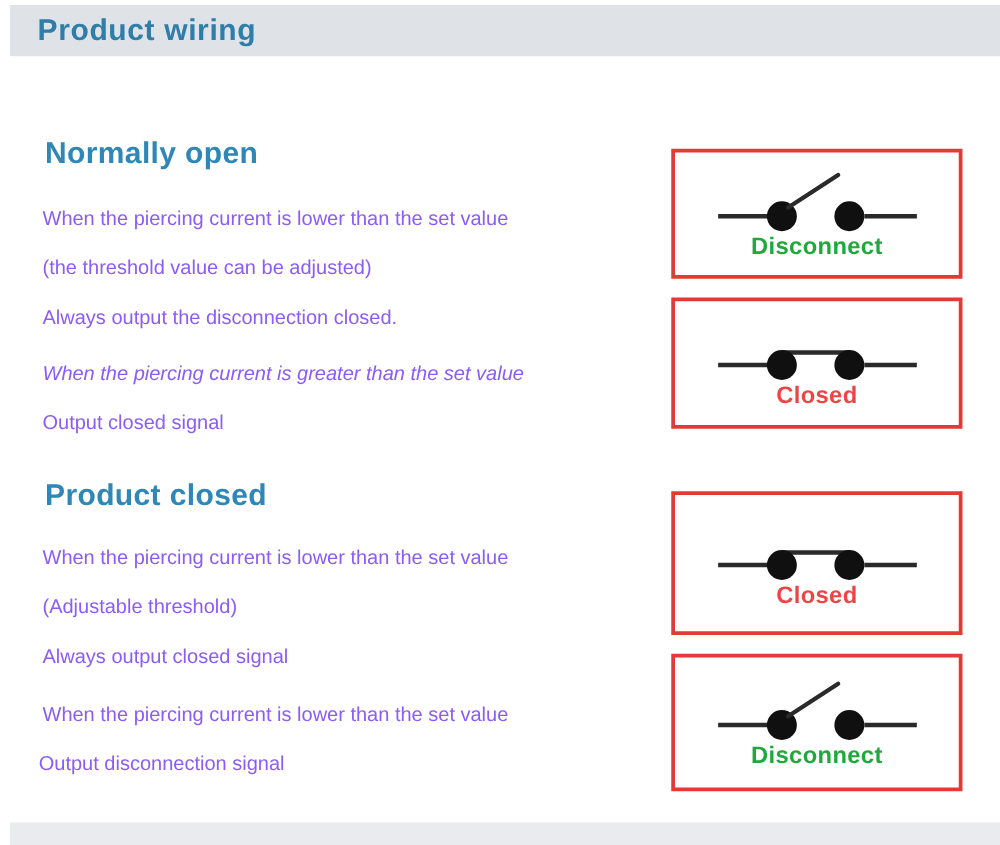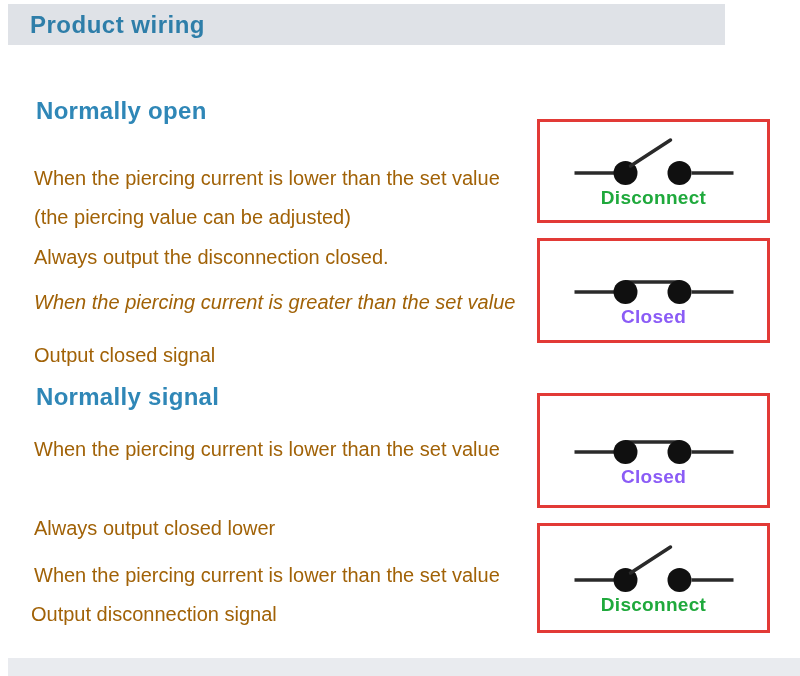--- a/index.html
+++ b/index.html
@@ -4,42 +4,42 @@
 <style>
   html,body{margin:0;padding:0;background:#ffffff;}
   .page{
     position:relative;
     width:800px;height:676px;
     background:#ffffff;
     font-family:"Liberation Sans","DejaVu Sans",sans-serif;
     overflow:hidden;
   }
   .header-band{
-    position:absolute;left:8px;top:4px;width:717px;height:41px;
+    position:absolute;left:8px;top:4px;width:792px;height:41px;
     background:#dfe2e7;
   }
   .header-title{
     position:absolute;left:22px;top:0;height:41px;line-height:41px;
     font-size:24px;font-weight:700;color:#2e7ea9;letter-spacing:0.5px;
   }
   .section-heading{
     position:absolute;left:36px;
     font-size:24px;font-weight:700;color:#2f87b7;letter-spacing:0.3px;
   }
-  .heading-1{top:97px;}
+  .heading-1{top:109px;}
   .heading-2{top:383px;}
   .body-line{
     position:absolute;left:34px;
-    font-size:20px;color:#a16207;white-space:nowrap;
+    font-size:16px;color:#8b5cf6;white-space:nowrap;
   }
   .s1-l1{top:167px;}
   .s1-l2{top:206px;}
   .s1-l3{top:246px;}
   .s1-l4{top:291px;font-style:italic;}
-  .s1-l5{top:344px;}
+  .s1-l5{top:330px;}
   .s2-l1{top:438px;}
   .s2-l2{top:477px;}
   .s2-l3{top:517px;}
   .s2-l4{top:564px;}
   .s2-l5{top:603px;left:31px;}
   .signal-box{
     position:absolute;left:537px;width:233px;
     border:3px solid #e23a36;background:#ffffff;
     box-sizing:border-box;
     display:flex;flex-direction:column;align-items:center;justify-content:center;
@@ -47,45 +47,46 @@
   .box1{top:119px;height:104px;}
   .box2{top:238px;height:105px;}
   .box3{top:393px;height:115px;}
   .box4{top:523px;height:110px;}
   .switch-svg{width:170px;height:52px;flex:0 0 auto;}
   .signal-label{
     font-size:19px;font-weight:700;line-height:1.05;margin-top:1px;
     letter-spacing:0.3px;
   }
   .label-green{color:#1fa93c;}
-  .label-red{color:#8b5cf6;}
+  .label-red{color:#ef4444;}
   .footer-band{
     position:absolute;left:8px;top:658px;width:792px;height:18px;
     background:#e9ebef;
   }
 </style>
 </head>
 <body>
 
 <div class="page">
 
   <div class="header-band">
     <div class="header-title">Product wiring</div>
   </div>
 
   <div class="section-heading heading-1">Normally open</div>
   <div class="body-line s1-l1">When the piercing current is lower than the set value</div>
-  <div class="body-line s1-l2">(the piercing value can be adjusted)</div>
+  <div class="body-line s1-l2">(the threshold value can be adjusted)</div>
   <div class="body-line s1-l3">Always output the disconnection closed.</div>
   <div class="body-line s1-l4">When the piercing current is greater than the set value</div>
   <div class="body-line s1-l5">Output closed signal</div>
 
-  <div class="section-heading heading-2">Normally signal</div>
+  <div class="section-heading heading-2">Product closed</div>
   <div class="body-line s2-l1">When the piercing current is lower than the set value</div>
-  <div class="body-line s2-l3">Always output closed lower</div>
+  <div class="body-line s2-l2">(Adjustable threshold)</div>
+  <div class="body-line s2-l3">Always output closed signal</div>
   <div class="body-line s2-l4">When the piercing current is lower than the set value</div>
   <div class="body-line s2-l5">Output disconnection signal</div>
 
   <div class="signal-box box1">
     <svg class="switch-svg" viewBox="0 0 163 52">
       <line x1="2" y1="38" x2="42" y2="38" stroke="#2a2a2a" stroke-width="3.5"></line>
       <circle cx="53" cy="38" r="12" fill="#101010"></circle>
       <line x1="58" y1="31" x2="98" y2="5" stroke="#2a2a2a" stroke-width="3.5" stroke-linecap="round"></line>
       <circle cx="107" cy="38" r="12" fill="#101010"></circle>
       <line x1="119" y1="38" x2="161" y2="38" stroke="#2a2a2a" stroke-width="3.5"></line>

